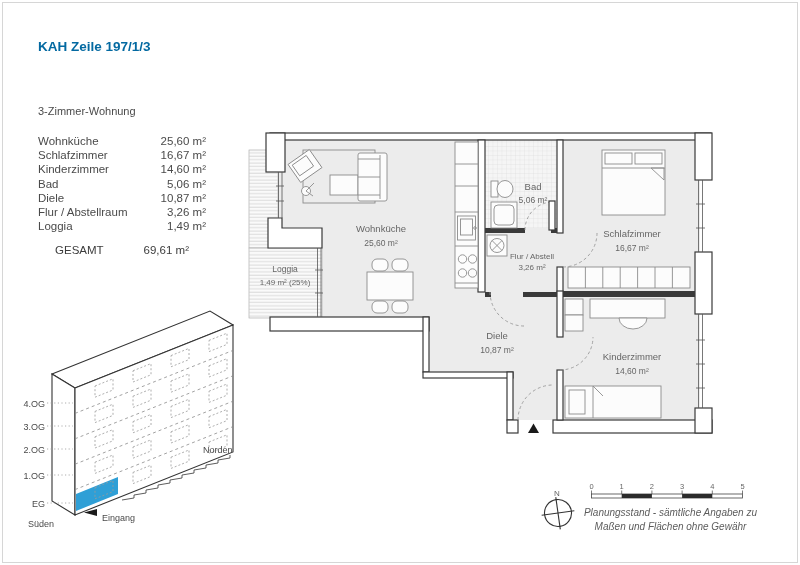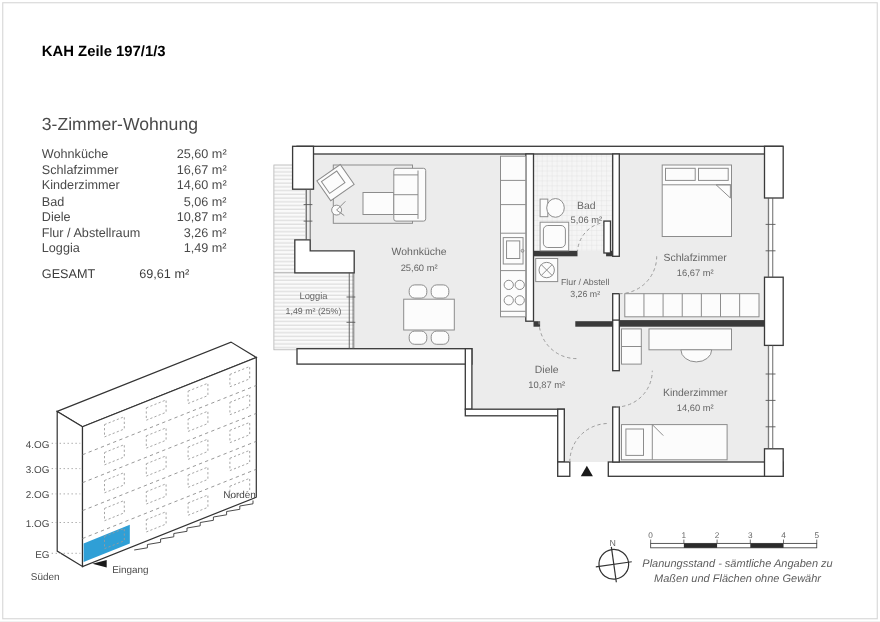--- a/index.html
+++ b/index.html
@@ -1,27 +1,27 @@
 <!DOCTYPE html>
 <html><head>
 <meta charset="utf-8">
 <style>
   html,body{margin:0;padding:0;background:#e8e8e8;}
   #page{position:relative;width:800px;height:565px;background:#ffffff;overflow:hidden;
         font-family:"Liberation Sans",sans-serif;color:#333;}
   #frame{position:absolute;left:2px;top:2px;right:2px;bottom:2px;border:1px solid #d6d6d6;pointer-events:none;}
   .abs{position:absolute;}
   #title-block{left:38px;top:37px;font-size:13.5px;line-height:19px;}
-  #title-block .b{font-weight:bold;color:#000000;}
+  #title-block .b{font-weight:bold;color:#0369a1;}
   #title-block .sub{color:#8a8a8a;}
-  #apt-type{left:38px;top:105px;font-size:16px;color:#4a4a4a;}
+  #apt-type{left:38px;top:105px;font-size:11px;color:#4a4a4a;}
   #room-table{left:38px;top:134px;width:168px;font-size:11.5px;color:#4a4a4a;}
   #room-table .row{display:flex;justify-content:space-between;line-height:14.2px;}
   #room-table .val{text-align:right;}
-  #total-row{left:38px;top:244px;width:168px;display:flex;justify-content:flex-start;
+  #total-row{left:38px;top:244px;width:168px;display:flex;justify-content:center;
              font-size:11.5px;color:#3c3c3c;gap:40px;}
   #company{right:40px;top:38px;text-align:right;font-size:11.5px;line-height:14.5px;color:#6a6a6a;}
   #disclaimer{right:43px;top:506px;text-align:center;font-style:italic;font-size:10px;
               line-height:13.5px;color:#5c5c5c;}
   svg{position:absolute;overflow:visible;}
   svg text{font-family:"Liberation Sans",sans-serif;fill:#666;}
   .wall{fill:#ffffff;stroke:#3a3a3a;stroke-width:1.2;}
   .wallD{fill:#3a3a3a;stroke:none;}
   .furn{fill:#fcfcfc;stroke:#8c8c8c;stroke-width:0.9;}
   .furnL{fill:none;stroke:#8c8c8c;stroke-width:0.9;}

